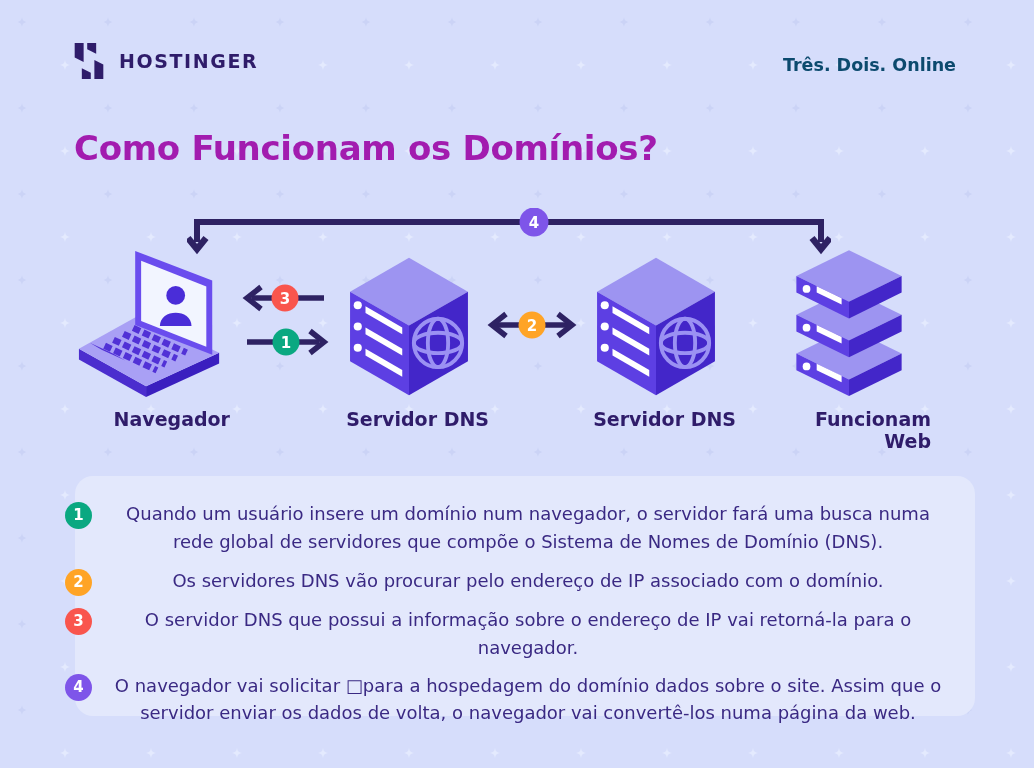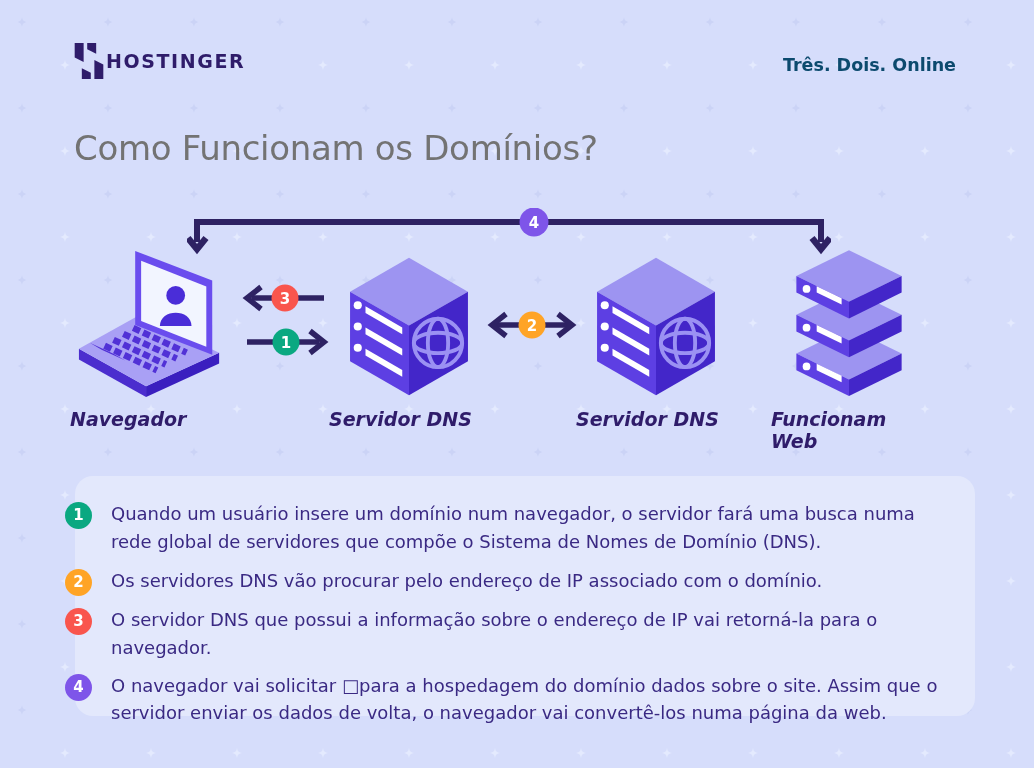--- a/index.html
+++ b/index.html
@@ -4,39 +4,39 @@
 <style>
   html,body{margin:0;padding:0;background:#aab4d8;}
   .canvas{
     position:relative;width:1034px;height:768px;overflow:hidden;
     background:#D6DDFB;
     font-family:"DejaVu Sans","Liberation Sans",sans-serif;
     color:#2F1C6A;
   }
   .bg-pattern{position:absolute;left:0;top:0;width:1034px;height:768px;}
   
-  .logo{position:absolute;left:72px;top:42px;display:flex;align-items:center;}
+  .logo{position:absolute;left:72px;top:42px;display:flex;align-items:center;gap:13px;}
   .logo svg{display:block;}
   .brand-name{font-size:19px;font-weight:800;letter-spacing:1.6px;color:#2F1C6A;}
   .tagline{position:absolute;right:78px;top:55px;font-size:17.5px;font-weight:700;color:#0c4a6e;}
   
-  .title{position:absolute;left:74px;top:128px;margin:0;font-size:34px;font-weight:400;letter-spacing:-0.3px;color:#737373;}
+  .title{position:absolute;left:74px;top:128px;margin:0;font-size:34px;font-weight:700;letter-spacing:-0.3px;color:#a21caf;}
   
   .diagram{position:absolute;left:0;top:0;width:100%;height:100%;}
   .abs{position:absolute;}
-  .node-label{position:absolute;top:408px;width:160px;text-align:left;font-size:19px;font-weight:700;color:#2F1C6A;font-style:italic;}
+  .node-label{position:absolute;top:408px;width:160px;text-align:right;font-size:19px;font-weight:700;color:#2F1C6A;}
   .badge-num{font-family:"DejaVu Sans","Liberation Sans",sans-serif;font-size:15px;font-weight:700;fill:#ffffff;text-anchor:middle;}
   
   .panel{
     position:absolute;left:75px;top:476px;width:900px;height:240px;
     background:#E3E8FC;border-radius:18px;box-sizing:border-box;
     padding:24px 30px 0 36px;
   }
   .step{position:relative;font-size:18px;line-height:1.54;color:#3A2983;font-weight:500;}
-  .step p{margin:0;}
+  .step p{margin:0;text-align:center;}
   .step-badge{
     position:absolute;left:-46px;top:2px;width:27px;height:27px;border-radius:50%;
     display:flex;align-items:center;justify-content:center;
     color:#fff;font-size:15px;font-weight:700;
   }
   .mb12{margin-bottom:12px}.mb11{margin-bottom:11px}.mb10{margin-bottom:10px}
 </style>
 </head>
 <body>
 

